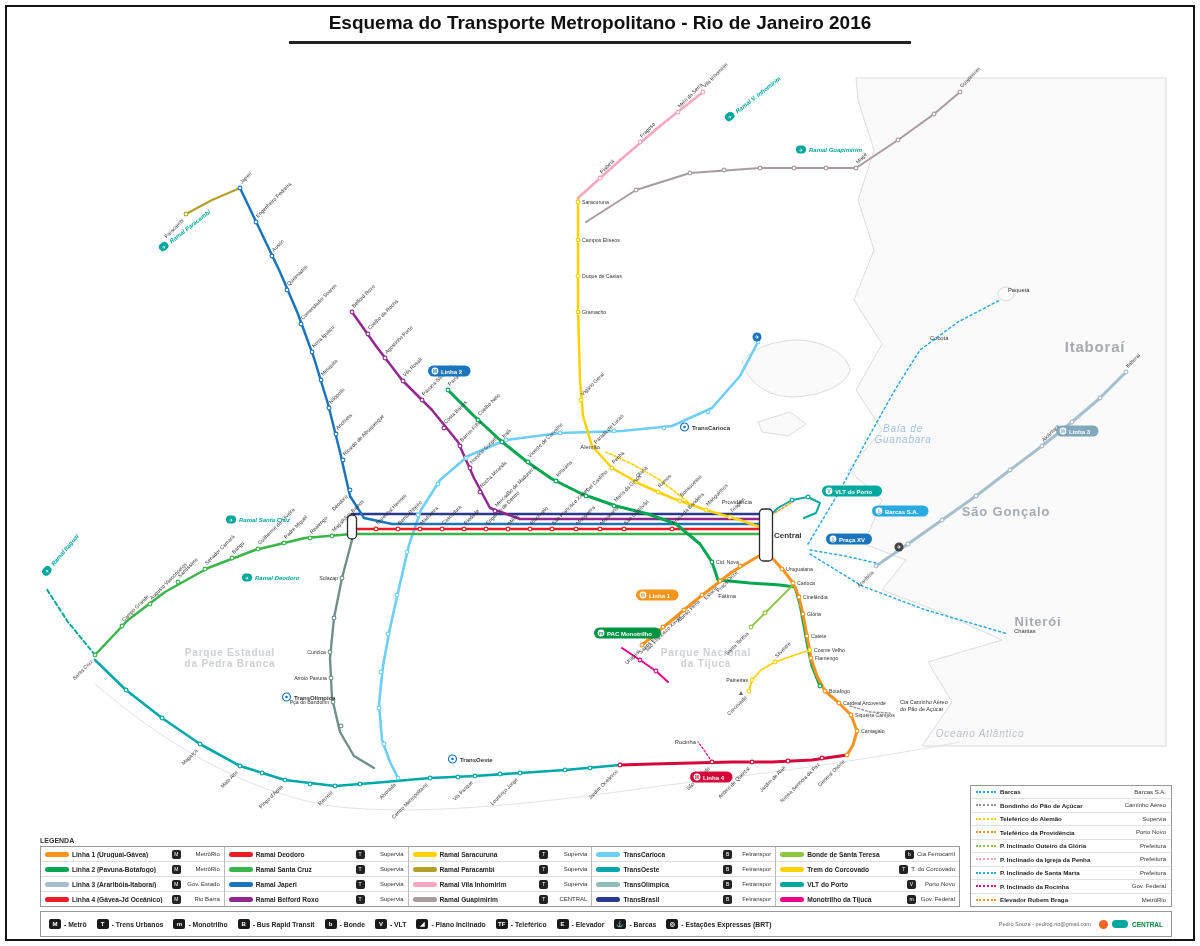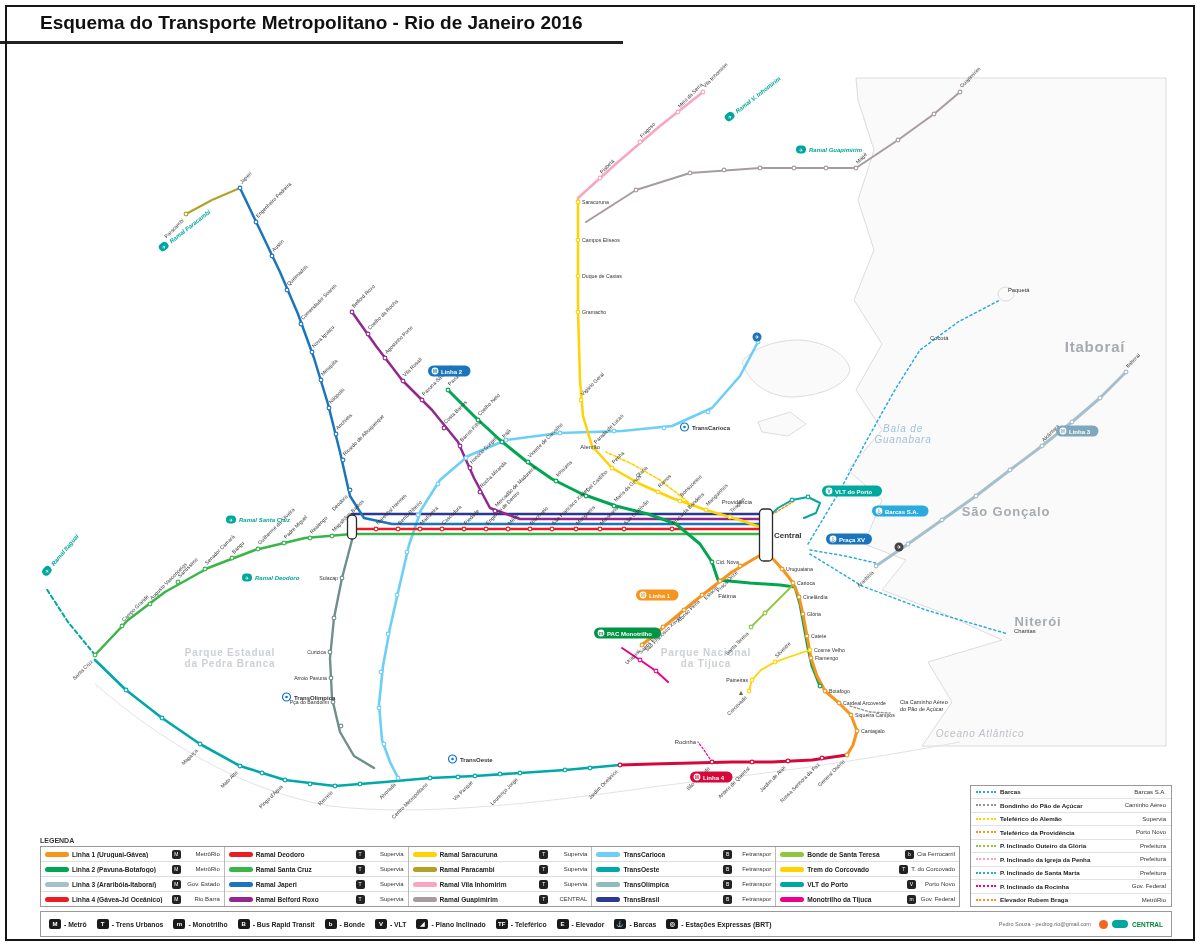--- a/index.html
+++ b/index.html
@@ -1,19 +1,19 @@
 <!DOCTYPE html>
 <html><head>
 <meta charset="utf-8">
 <style>
   html,body{margin:0;padding:0;}
   body{width:1200px;height:946px;position:relative;background:#fff;overflow:hidden;
        font-family:"Liberation Sans",sans-serif;}
   .frame{position:absolute;inset:5px;border:2px solid #161616;pointer-events:none;z-index:10;}
-  .title-wrap{position:absolute;top:12px;left:0;right:0;text-align:left;z-index:5;}
+  .title-wrap{position:absolute;top:12px;left:0;right:0;text-align:center;z-index:5;}
   .title-wrap h1{display:inline-block;margin:0;font-size:19px;font-weight:bold;color:#111;
                  border-bottom:3px solid #222;padding:0 40px 7px;}
   #map-svg{position:absolute;inset:0;width:1200px;height:946px;}
   .legend-bottom{position:absolute;left:40px;right:28px;bottom:9px;z-index:6;}
   .legend-main-row{display:flex;align-items:flex-end;gap:10px;}
   #legend-left{flex:1;}
   #legenda-label{font-size:7px;font-weight:bold;color:#333;margin-bottom:2px;}
   #legend-grid{display:flex;border:1px solid #999;background:#fff;}
   .legend-col{flex:1;border-right:1px solid #bbb;}
   .legend-col:last-child{border-right:none;}

